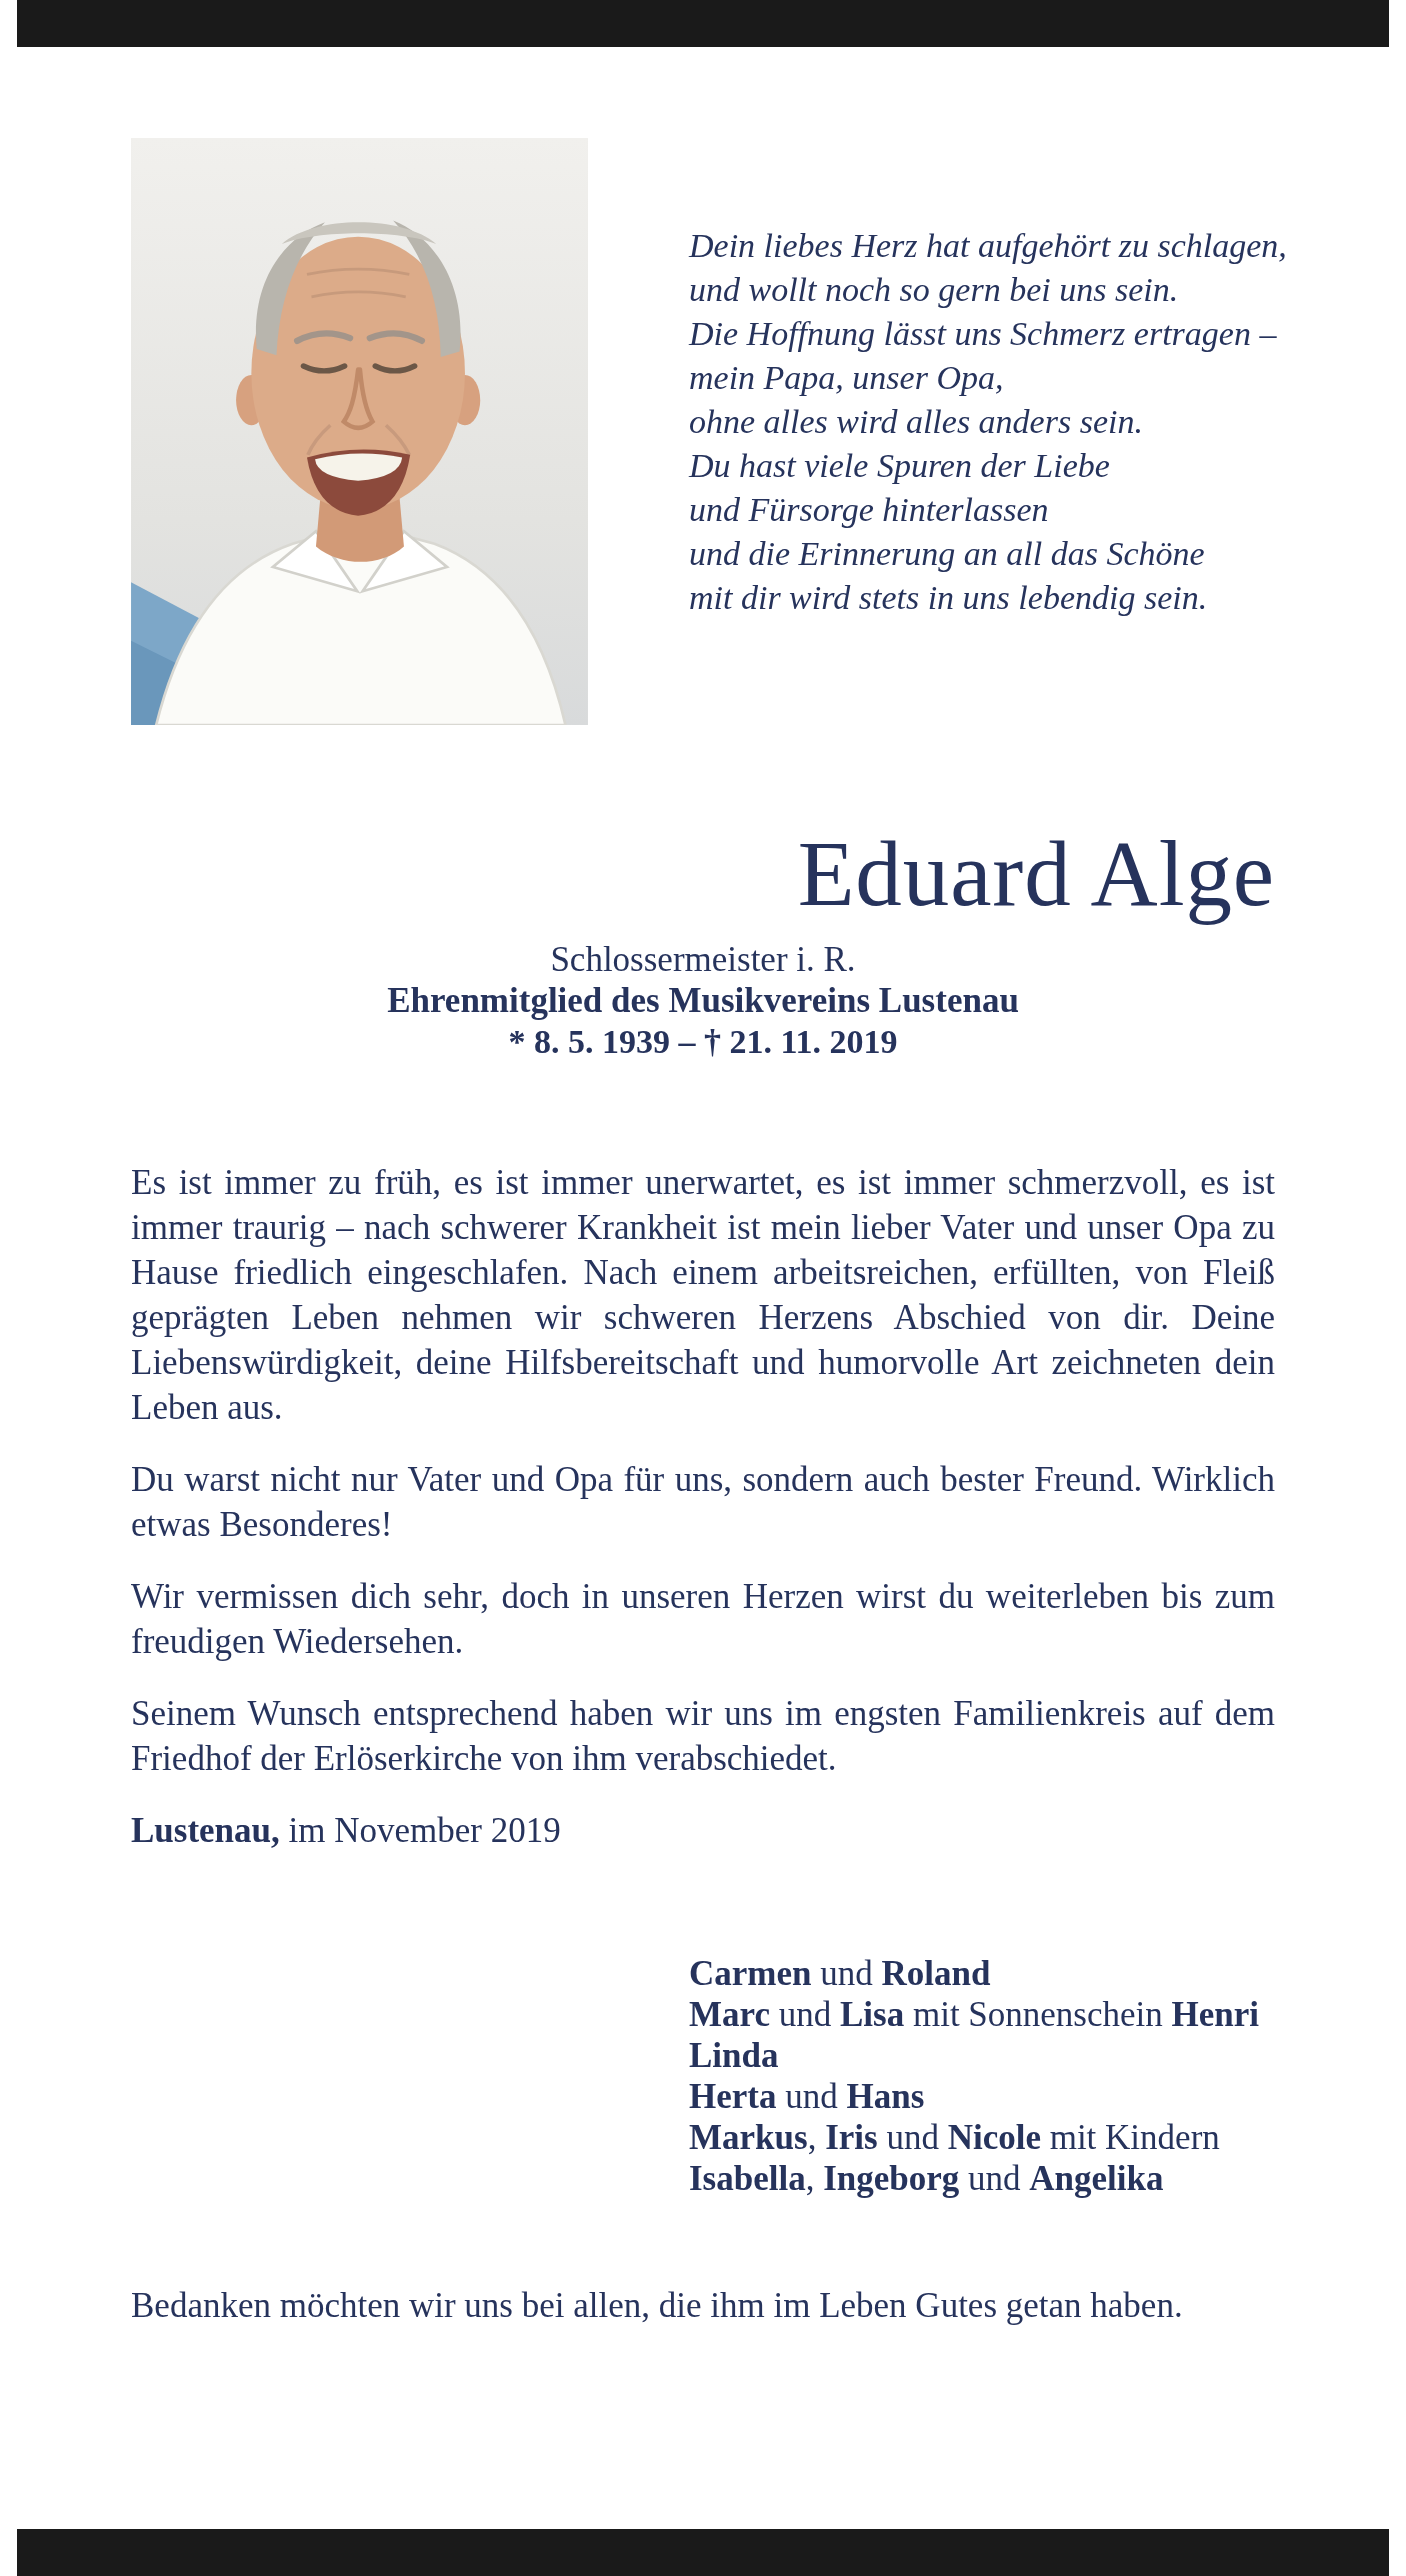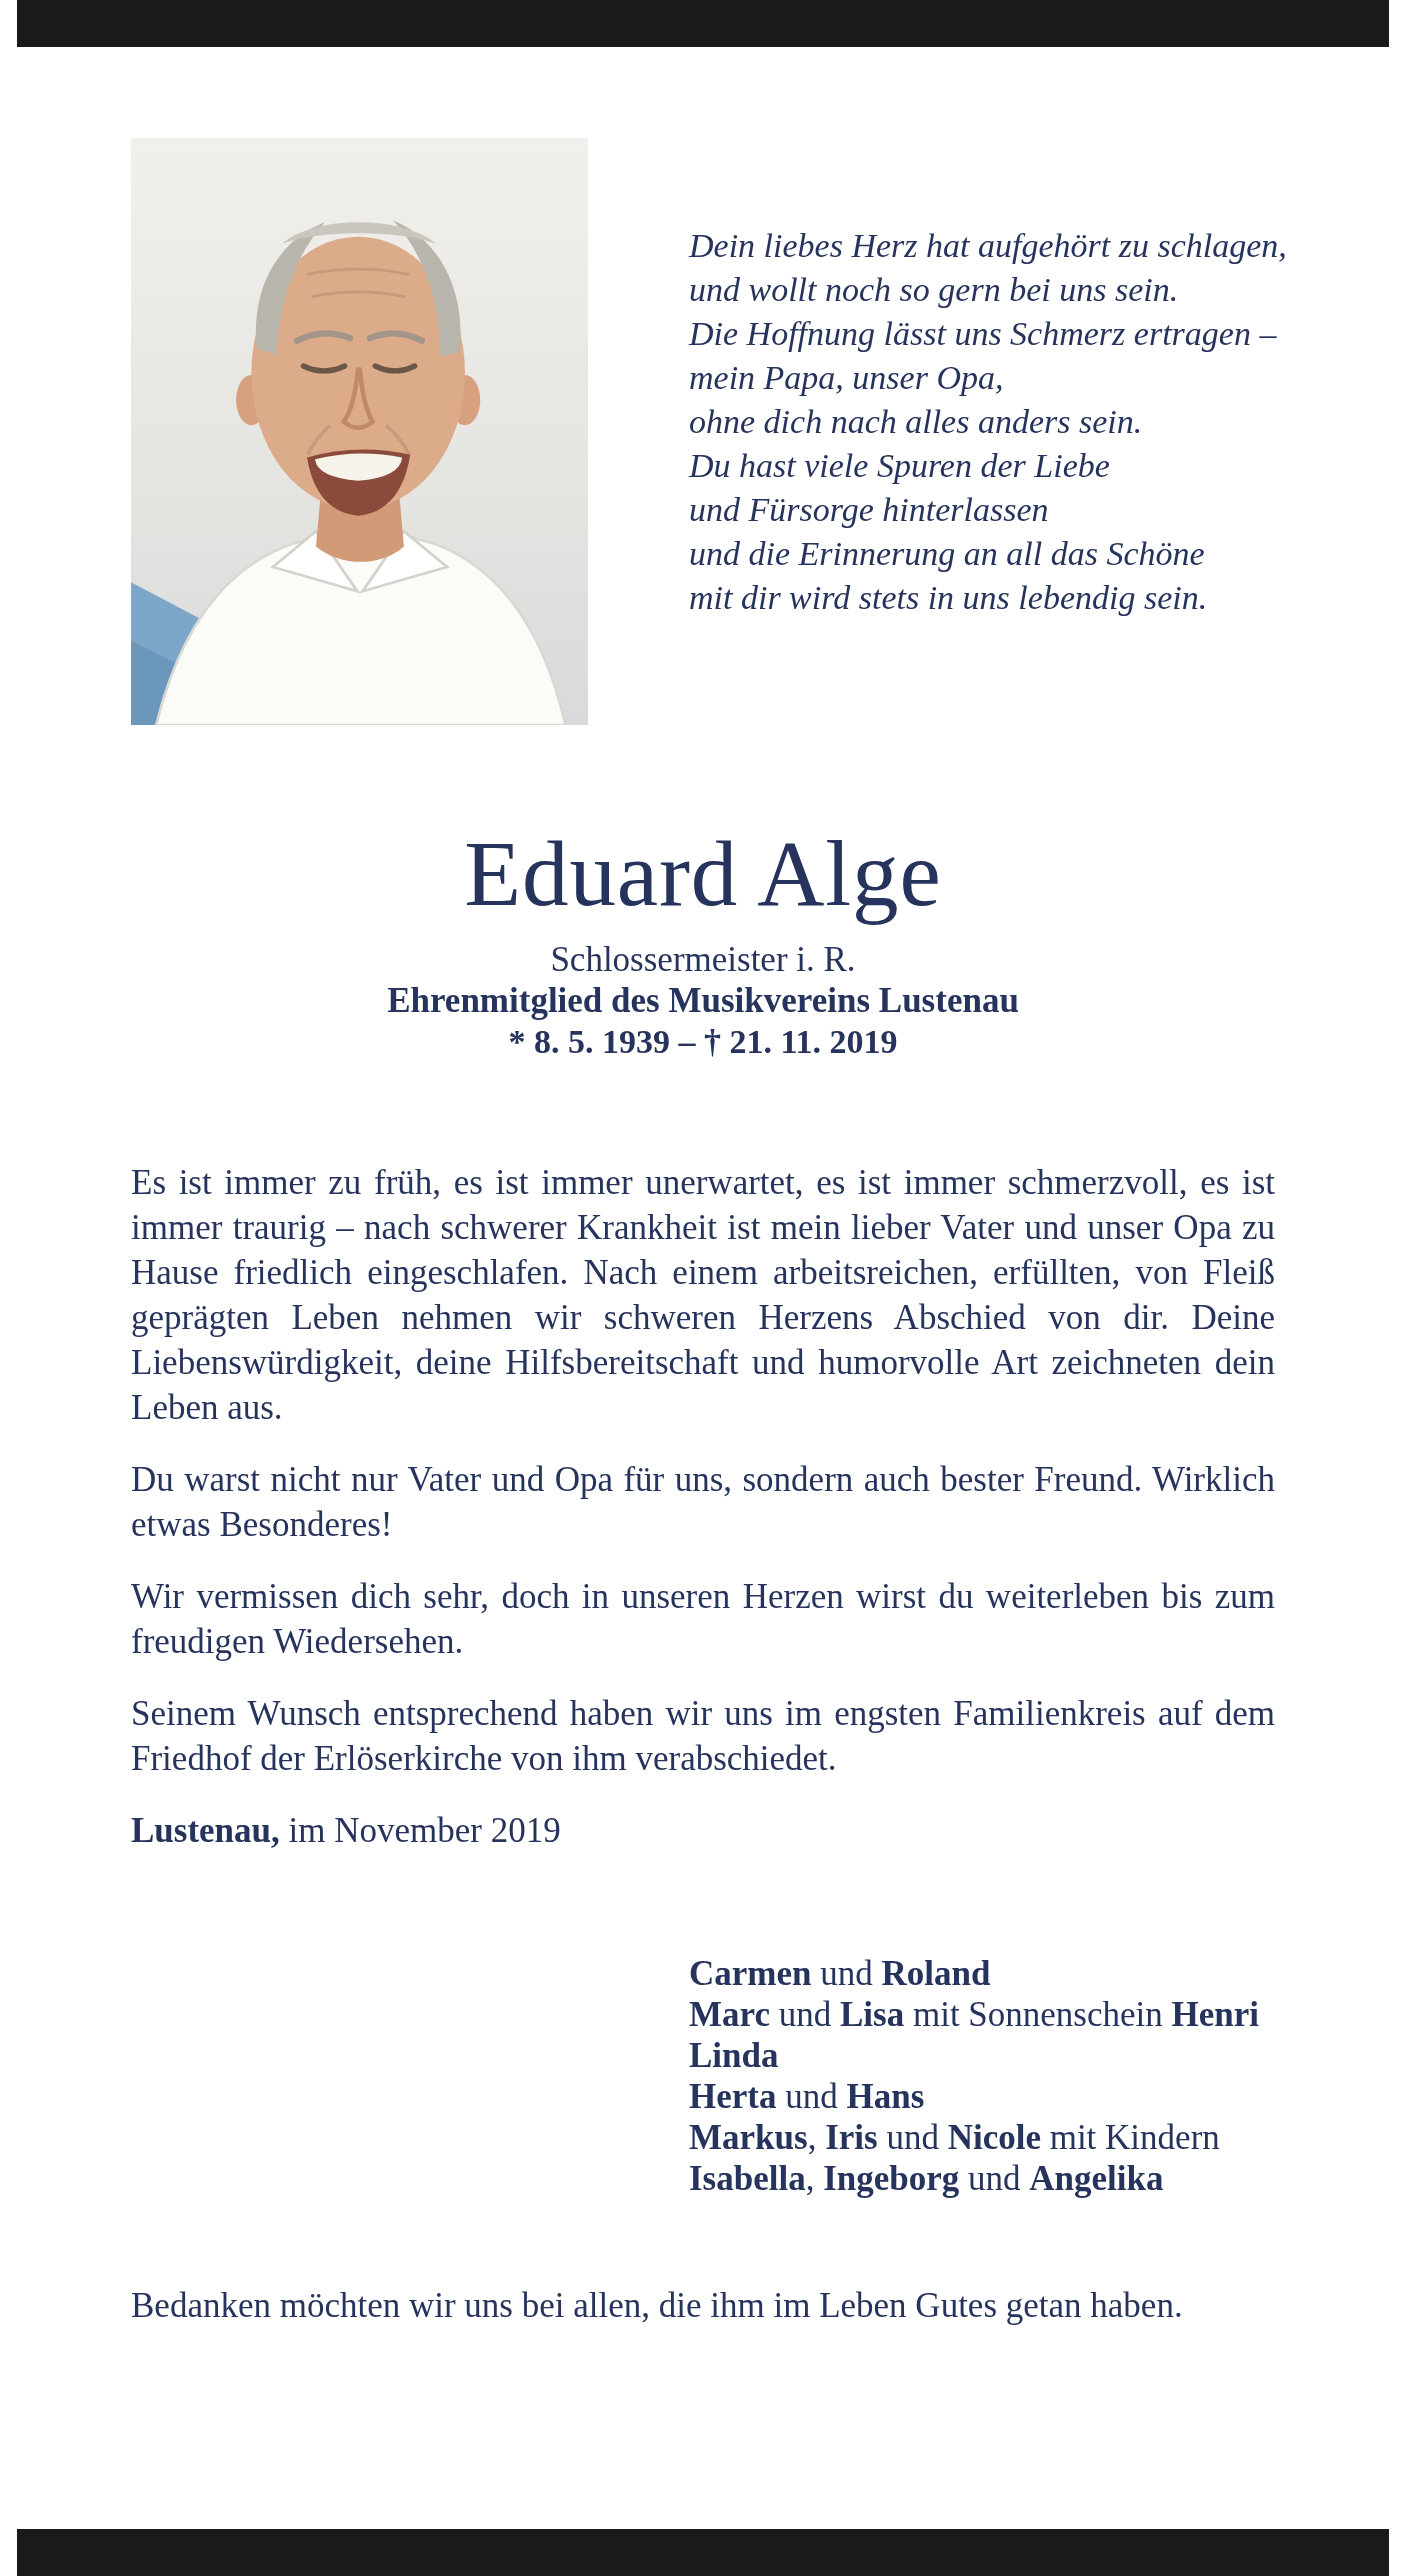--- a/index.html
+++ b/index.html
@@ -34,21 +34,22 @@
     white-space:nowrap;
   }
   .poem + .poem{}
   
   .name-block{text-align:center;margin-top:97px;}
   .name{
     font-size:93px;
     font-weight:normal;
     line-height:1.12;
     letter-spacing:0.9px;
-    margin:9px;
+    margin:0;
+    text-align:right;
   }
   .profession{font-size:35px;font-weight:normal;line-height:41px;margin-top:12.6px;}
   .honor{font-size:35px;font-weight:bold;line-height:41px;}
   .dates{font-size:34px;font-weight:bold;line-height:42px;}
   
   .body-text{margin-top:97px;font-size:35px;line-height:45px;text-align:justify;}
   .body-text p{margin:0 0 27px 0;}
   
   .dateline{margin-top:18px;font-size:35px;line-height:45px;}
   
@@ -114,21 +115,21 @@
           <path d="M 205 358 Q 253 346 302 356 Q 300 378 253 382 Q 207 378 205 358 Z" fill="#f6f3ea"></path>
         </svg>
       </div>
 
       <div class="poems">
         <div class="poem">
           <div>Dein liebes Herz hat aufgehört zu schlagen,</div>
           <div>und wollt noch so gern bei uns sein.</div>
           <div>Die Hoffnung lässt uns Schmerz ertragen –</div>
           <div>mein Papa, unser Opa,</div>
-          <div>ohne dich nach alles anders sein.</div>
+          <div>ohne alles wird alles anders sein.</div>
         </div>
         <div class="poem">
           <div>Du hast viele Spuren der Liebe</div>
           <div>und Fürsorge hinterlassen</div>
           <div>und die Erinnerung an all das Schöne</div>
           <div>mit dir wird stets in uns lebendig sein.</div>
         </div>
       </div>
     </div>
 

